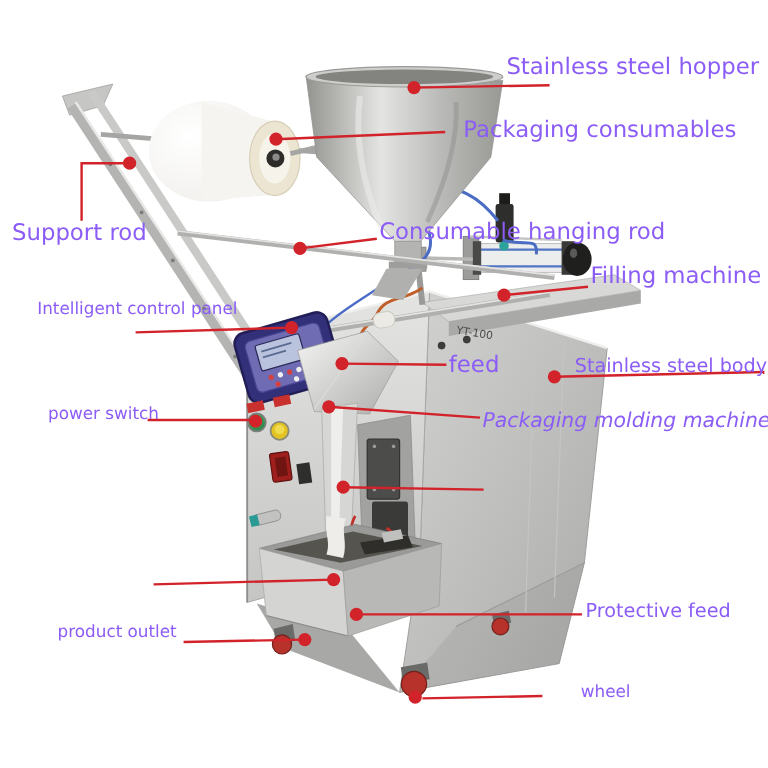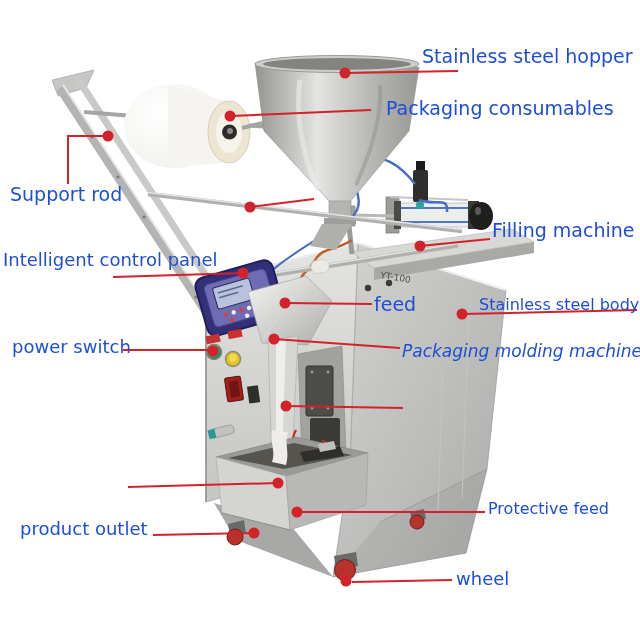--- a/index.html
+++ b/index.html
@@ -2,24 +2,24 @@
 <html><head>
 <meta charset="utf-8">
 <style>
   html,body{margin:0;padding:0;background:#ffffff;}
   #stage{
     position:relative;width:640px;height:640px;overflow:hidden;
     background:#ffffff;font-family:"DejaVu Sans", sans-serif;
   }
   #machine-svg{position:absolute;left:0;top:0;}
   .callout{
-    position:absolute;color:#1d4ed8;line-height:1.05;white-space:nowrap;
+    position:absolute;color:#8b5cf6;line-height:1.05;white-space:nowrap;
     font-family:"DejaVu Sans", sans-serif;
   }
-  .fs19{font-size:19px;} .fs18{font-size:18px;} .fs17{font-size:17px;font-style:italic;} .fs16{font-size:16px;}
+  .fs19{font-size:19px;} .fs18{font-size:14px;margin-left:28px;} .fs17{font-size:17px;font-style:italic;} .fs16{font-size:16px;}
 </style>
 </head>
 <body>
 
 <div id="stage">
 
 <svg id="machine-svg" width="640" height="640" viewBox="0 0 640 640">
   <defs>
     <linearGradient id="gradRight" x1="0" y1="0" x2="1" y2="1">
       <stop offset="0" stop-color="#d3d3d1"></stop>
@@ -251,20 +251,21 @@
         <circle cx="297" cy="512" r="5.5" stroke="none"></circle>
     <line x1="352" y1="582" x2="452" y2="580"></line> 
         <circle cx="346" cy="581" r="5.5" stroke="none"></circle>
   </g>
 </svg>
 
 <div class="callout fs19" style="left:422px;top:47px">Stainless steel hopper</div>
 <div class="callout fs19" style="left:386px;top:99px">Packaging consumables</div>
 <div class="callout fs19" style="left:10px;top:185px">Support rod</div>
 <div class="callout fs18" style="left:3px;top:251px">Intelligent control panel</div>
+<div class="callout fs19" style="left:316px;top:184px">Consumable hanging rod</div>
 <div class="callout fs19" style="left:492px;top:221px">Filling machine</div>
 <div class="callout fs19" style="left:374px;top:295px">feed</div>
 <div class="callout fs16" style="left:479px;top:297px">Stainless steel body</div>
 <div class="callout fs17" style="left:402px;top:343px">Packaging molding machine</div>
 <div class="callout fs18" style="left:12px;top:338px">power switch</div>
 <div class="callout fs18" style="left:20px;top:520px">product outlet</div>
 <div class="callout fs16" style="left:488px;top:501px">Protective feed</div>
 <div class="callout fs18" style="left:456px;top:570px">wheel</div>
 
 </div>

